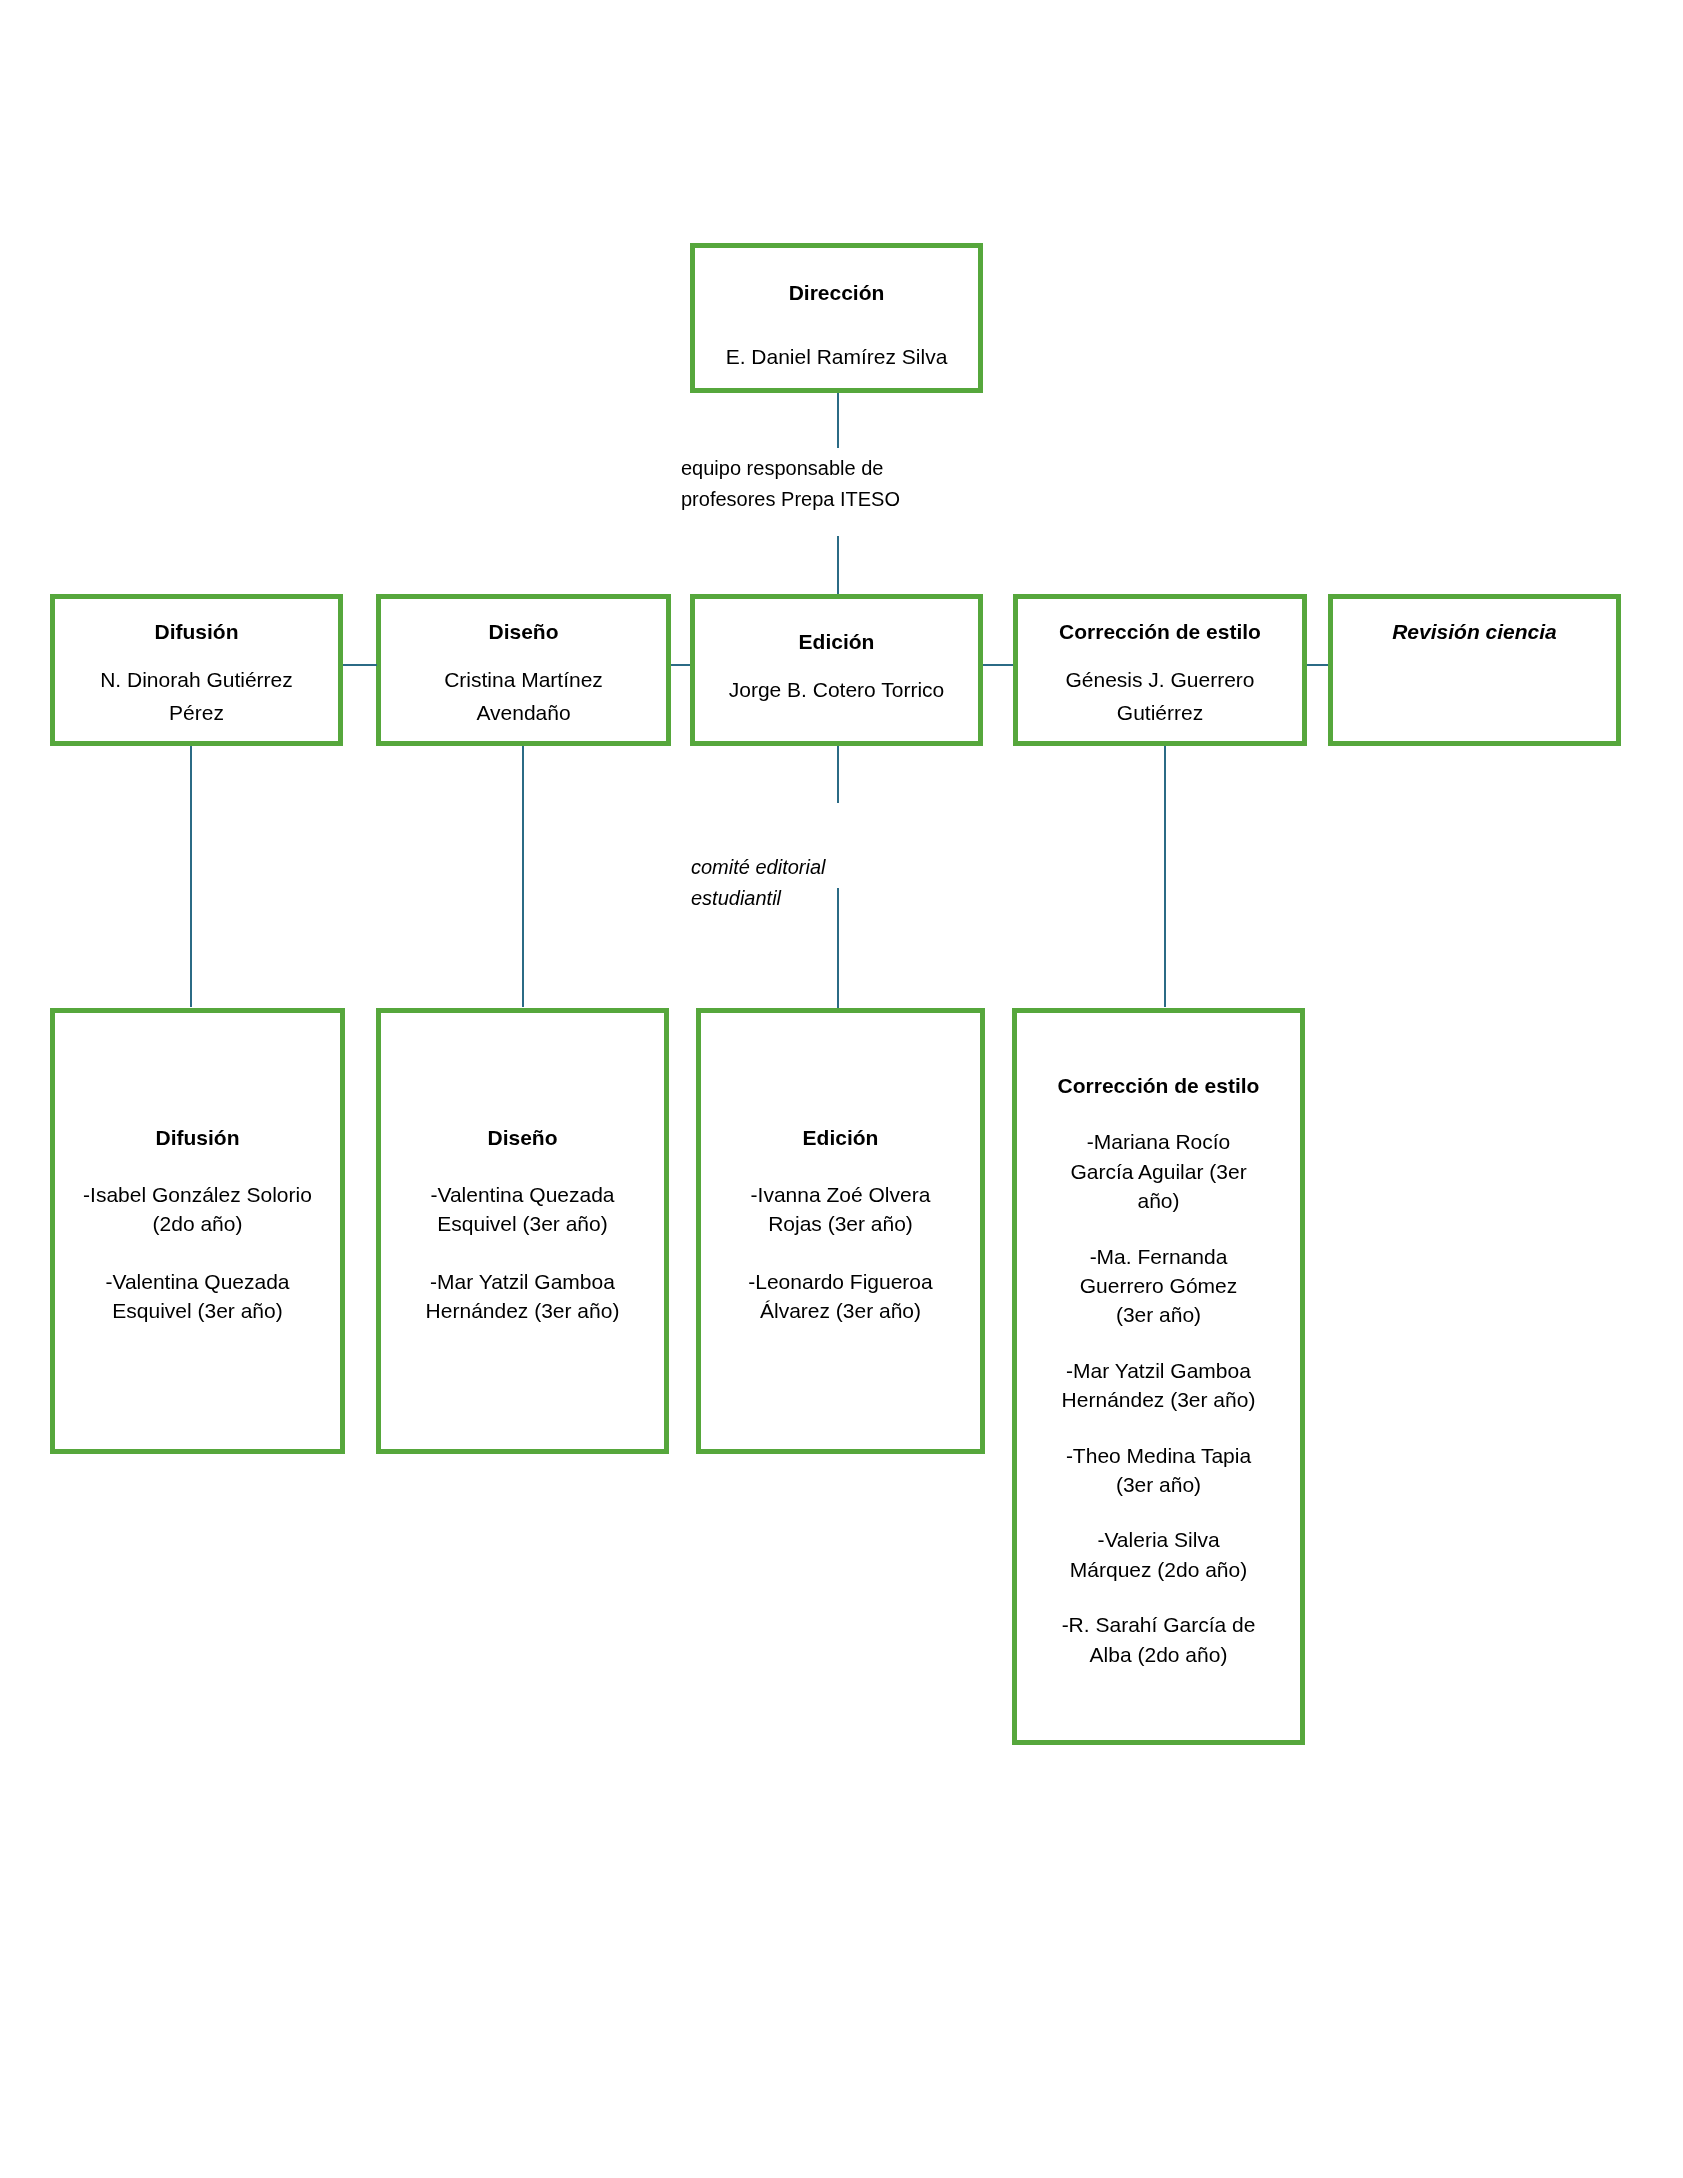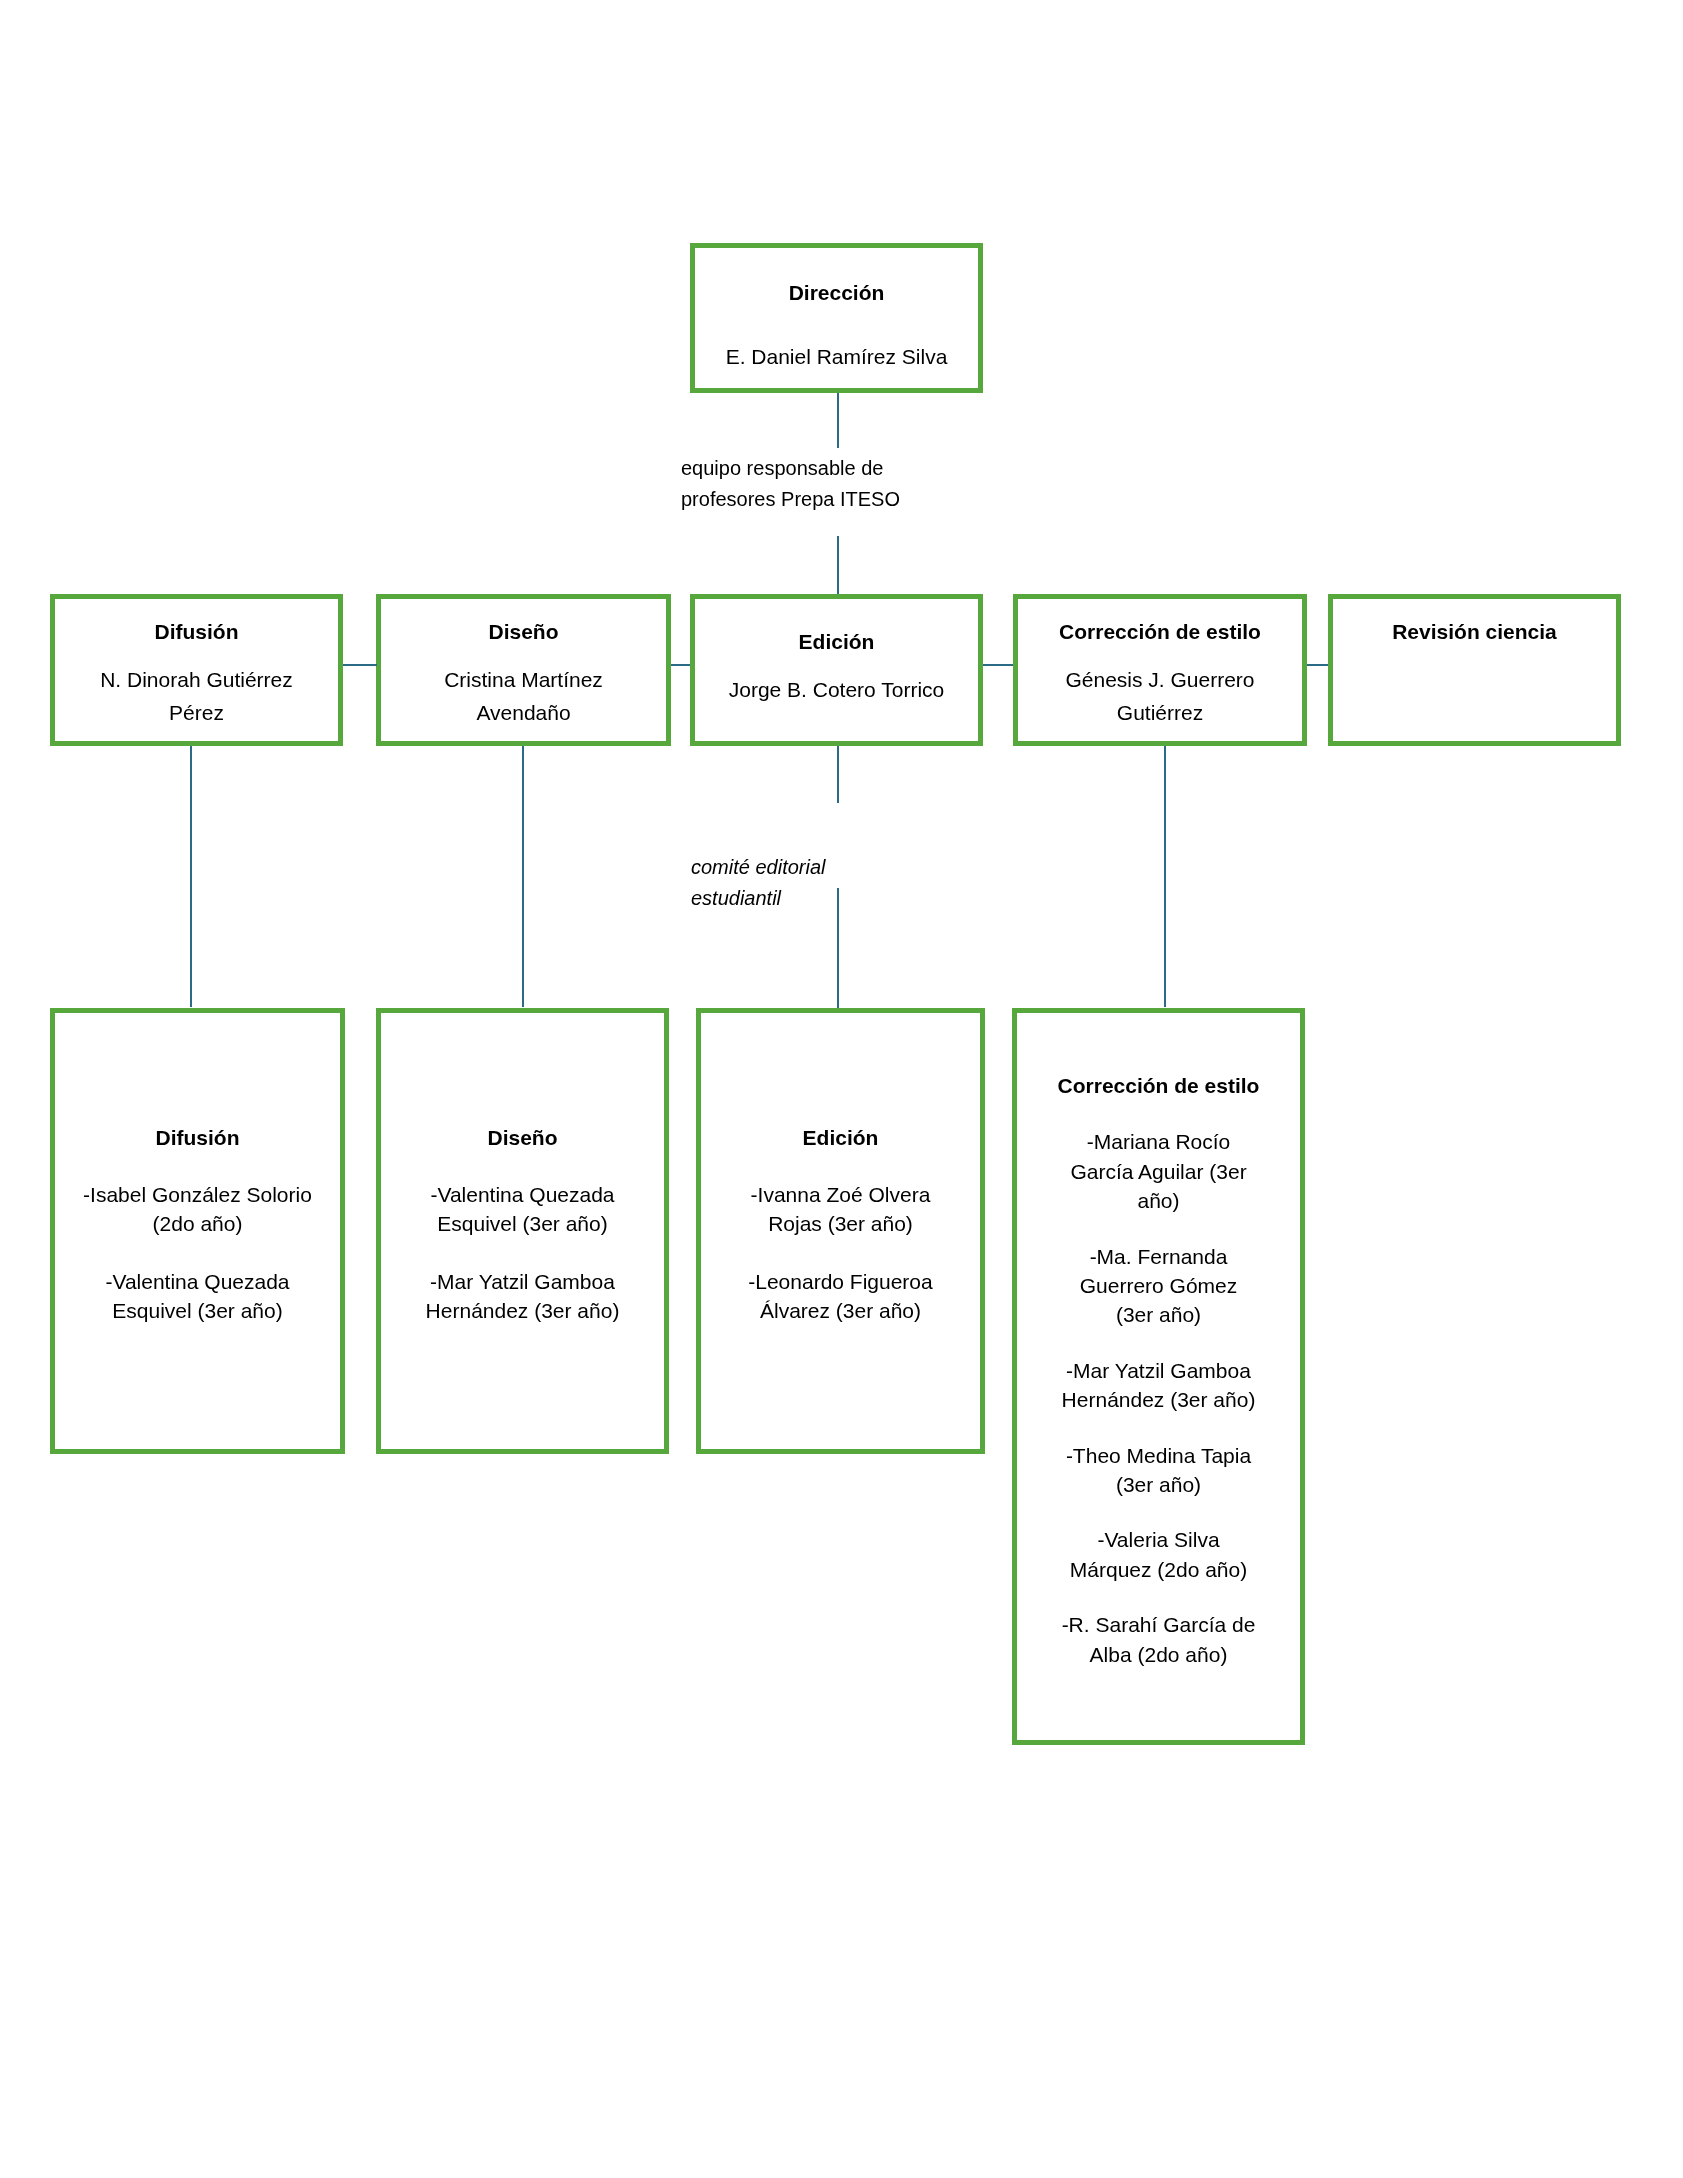--- a/index.html
+++ b/index.html
@@ -104,21 +104,21 @@
   <div class="box r2" style="left:690px; top:594px; width:293px; height:152px;">
     <div class="title" style="margin-top:28px;">Edición</div>
     <div class="name">Jorge B. Cotero Torrico</div>
   </div>
 
   <div class="box r2" style="left:1013px; top:594px; width:294px; height:152px;">
     <div class="title">Corrección de estilo</div>
     <div class="name">Génesis J. Guerrero Gutiérrez</div>
   </div>
 
-  <div class="box r2" style="left:1328px; top:594px; width:293px; height:152px;">
+  <div class="box r2" style="left:1328px; top:594px; width:293px; height:152px;font-style:italic;">
     <div class="title">Revisión ciencia</div>
   </div>
 
   <div class="hline" style="left:343px; top:664px; width:34px;"></div>
   <div class="hline" style="left:671px; top:664px; width:19px;"></div>
   <div class="hline" style="left:983px; top:664px; width:30px;"></div>
   <div class="hline" style="left:1307px; top:664px; width:21px;"></div>
 
   <div class="vline" style="left:190px; top:746px; height:261px;"></div>
   <div class="vline" style="left:522px; top:746px; height:261px;"></div>

